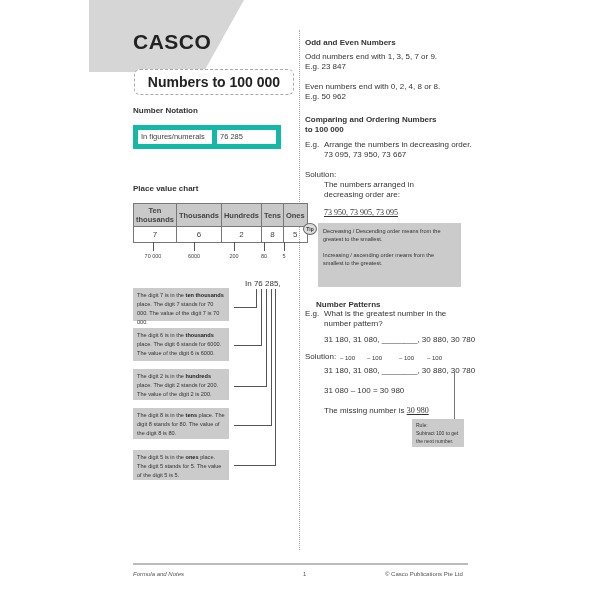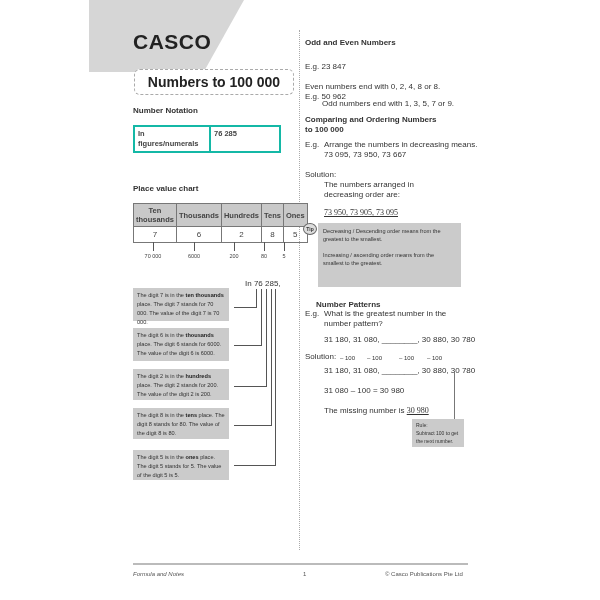--- a/index.html
+++ b/index.html
@@ -4,21 +4,21 @@
 <style>
   html, body { margin:0; padding:0; background:#fff; }
   body { width:600px; height:600px; position:relative; overflow:hidden; font-family:"Liberation Sans", sans-serif; color:#333; }
   .banner { position:absolute; left:89px; top:0; width:155px; height:72px; background:#d6d6d6; clip-path:polygon(0 0, 100% 0, 74% 100%, 0 100%); }
   .brand { position:absolute; left:133px; top:30px; font-size:21px; font-weight:bold; color:#222; letter-spacing:0.5px; }
   .title-box { position:absolute; left:134px; top:69px; width:158px; height:24px; border:1px dashed #aaa; border-radius:6px; background:#fff; text-align:center; line-height:24px; font-size:14px; font-weight:bold; color:#222; }
   .divider-v { position:absolute; left:299px; top:30px; height:520px; border-left:1px dotted #aaa; }
   .h { position:absolute; font-size:8px; font-weight:bold; color:#333; }
   .t { position:absolute; font-size:8px; color:#333; line-height:10px; }
   table { border-collapse:collapse; position:absolute; font-size:7.5px; color:#444; }
-  .nt td { border:2px solid #14b8a6; padding:2px 3px; vertical-align:top; line-height:10px;font-weight:bold; }
+  .nt td { border:5px solid #14b8a6; padding:2px 3px; vertical-align:top; line-height:10px; }
   .pv th { border:1px solid #777; background:#c9c9c9; padding:2px 2px; font-weight:bold; font-size:7.5px; line-height:9px; }
   .pv td { border:1px solid #777; text-align:center; padding:3px 0; font-size:8px; }
   .pvval { position:absolute; font-size:5.5px; color:#444; text-align:center; width:30px; }
   .arrow-down { position:absolute; width:0; height:9px; border-left:1px solid #555; }
   .gbox { position:absolute; left:133px; width:96px; background:#cbcbcb; font-size:5.6px; color:#333; line-height:9px; padding:3px 4px; box-sizing:border-box; }
   .gbox b { color:#222; }
   .line { position:absolute; background:#555; }
   .tip { position:absolute; left:318px; top:223px; width:143px; height:64px; background:#cbcbcb; font-size:5.6px; color:#333; line-height:8px; padding:4px 5px; box-sizing:border-box; }
   .tip-icon { position:absolute; left:303px; top:223px; width:12px; height:10px; border:1px solid #666; border-radius:50%; background:#ddd; font-size:5px; font-weight:bold; text-align:center; line-height:10px; }
   .rule { position:absolute; left:412px; top:419px; width:52px; height:28px; background:#cbcbcb; font-size:5px; color:#333; line-height:8px; padding:2px 4px; box-sizing:border-box; }
@@ -87,28 +87,28 @@
 <div class="line" style="left:261px;top:289px;width:1px;height:56px;"></div>
 <div class="line" style="left:234px;top:345px;width:28px;height:1px;"></div>
 <div class="line" style="left:266px;top:289px;width:1px;height:97px;"></div>
 <div class="line" style="left:234px;top:386px;width:33px;height:1px;"></div>
 <div class="line" style="left:271px;top:289px;width:1px;height:136px;"></div>
 <div class="line" style="left:234px;top:425px;width:38px;height:1px;"></div>
 <div class="line" style="left:275px;top:289px;width:1px;height:176px;"></div>
 <div class="line" style="left:234px;top:465px;width:42px;height:1px;"></div>
 
 <div class="h" style="left:305px;top:38px;">Odd and Even Numbers</div>
-<div class="t" style="left:322px;top:52px;margin-top:47px;">Odd numbers end with 1, 3, 5, 7 or 9.</div>
+<div class="t" style="left:305px;top:52px;">Odd numbers end with 1, 3, 5, 7 or 9.</div>
 <div class="t" style="left:305px;top:62px;">E.g.  23 847</div>
 <div class="t" style="left:305px;top:82px;">Even numbers end with 0, 2, 4, 8 or 8.</div>
 <div class="t" style="left:305px;top:92px;">E.g.  50 962</div>
 
 <div class="h" style="left:305px;top:115px;width:140px;line-height:10px;">Comparing and Ordering Numbers to 100 000</div>
 <div class="t" style="left:305px;top:140px;">E.g.</div>
-<div class="t" style="left:324px;top:140px;">Arrange the numbers in decreasing means.</div>
+<div class="t" style="left:324px;top:140px;">Arrange the numbers in decreasing order.</div>
 <div class="t" style="left:324px;top:150px;">73 095,  73 950,  73 667</div>
 <div class="t" style="left:305px;top:170px;">Solution:</div>
 <div class="t" style="left:324px;top:180px;width:130px;">The numbers arranged in decreasing order are:</div>
 <u class="t" style="left:324px;top:208px;">73 950,  73 905,  73 095</u>
 
 <div class="tip-icon">Tip</div>
 <div class="tip">
   <div>Decreasing / Descending order means from the greatest to the smallest.</div>
   <div style="margin-top:8px;">Increasing / ascending order means from the smallest to the greatest.</div>
 </div>

